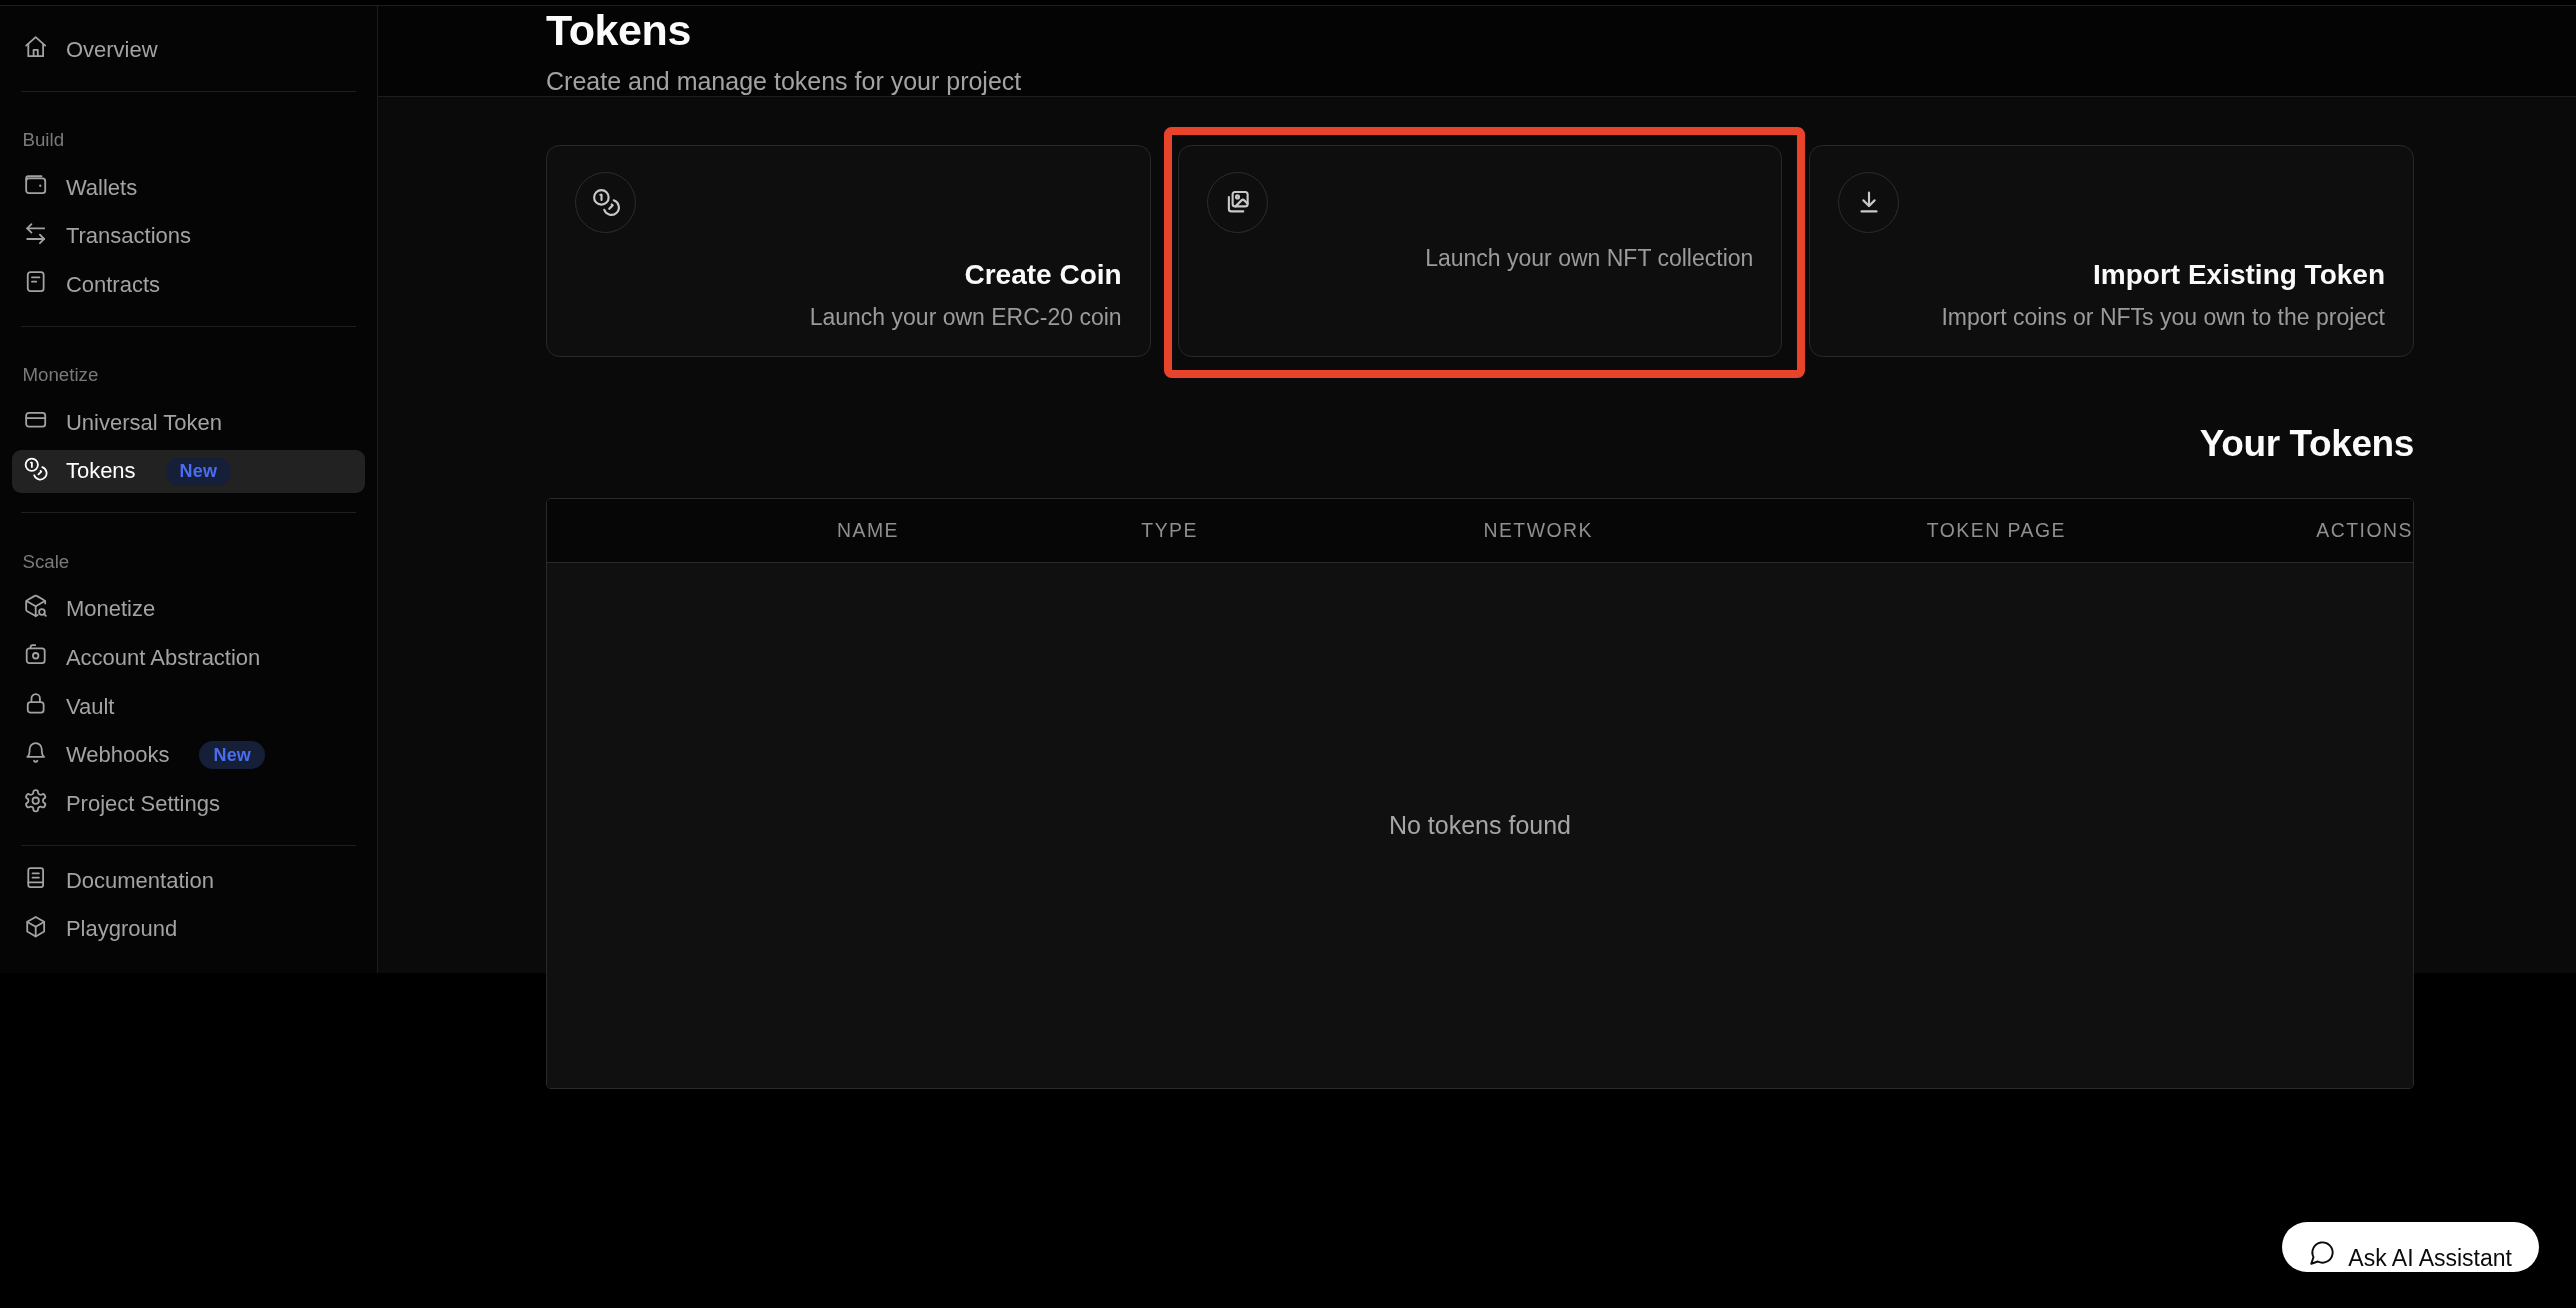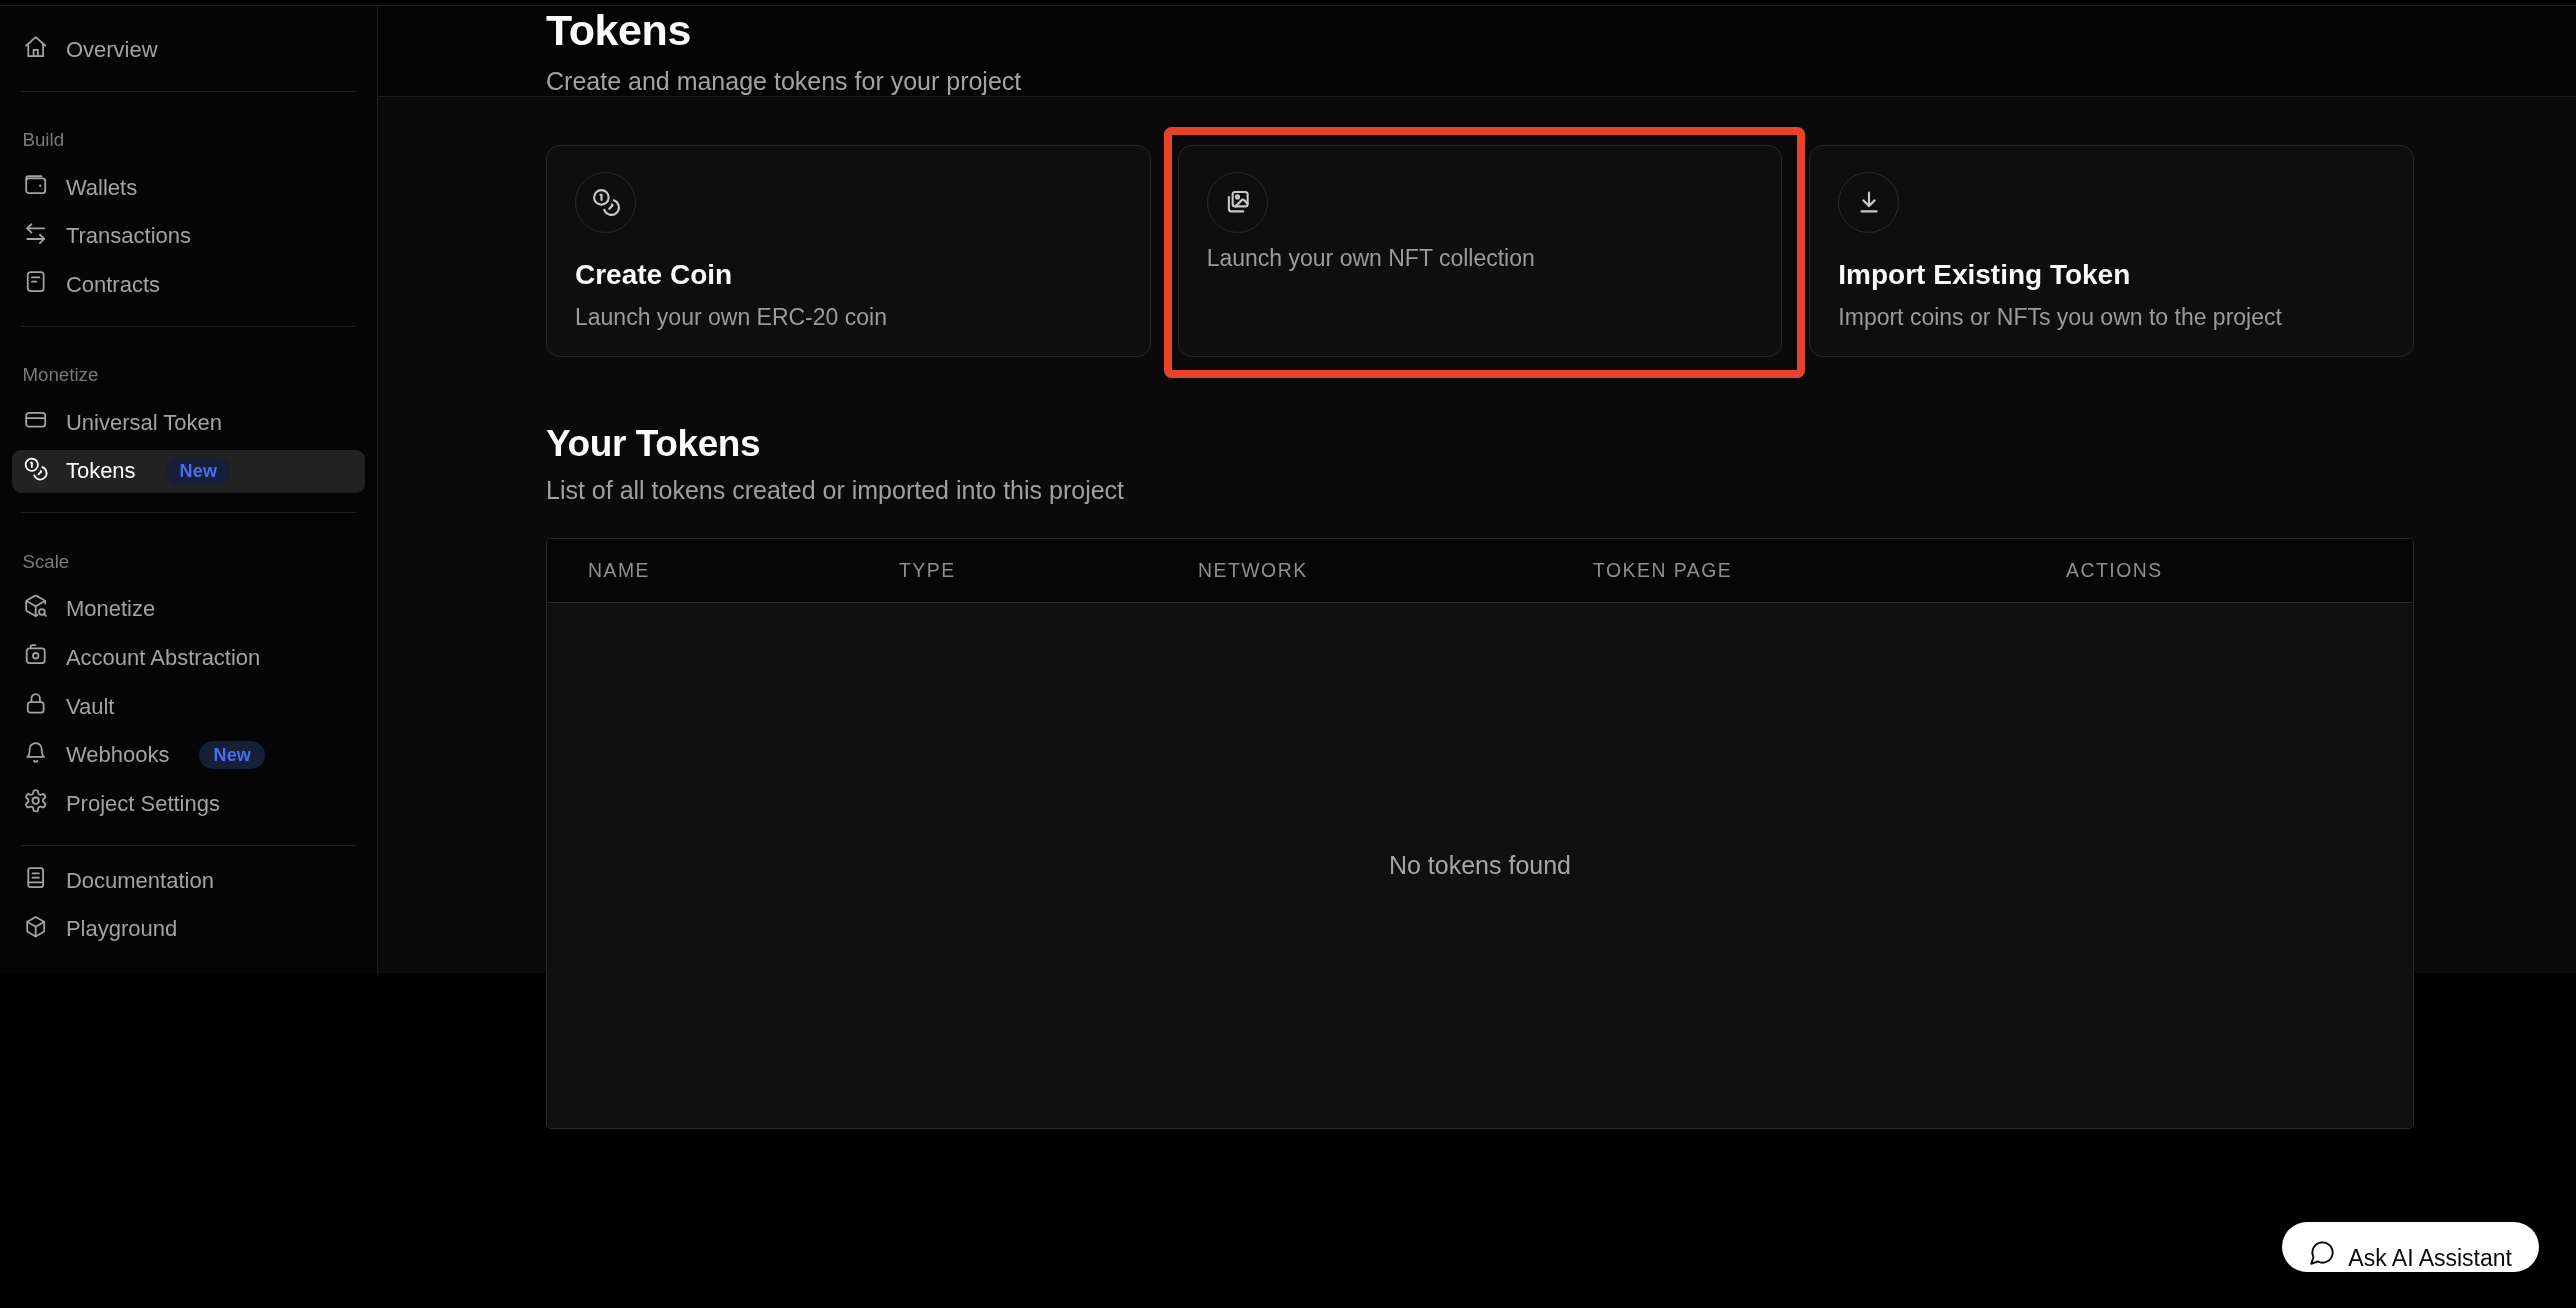--- a/index.html
+++ b/index.html
@@ -40,21 +40,21 @@
 
   
   .main { flex:1; display:flex; flex-direction:column; background:#0a0a0a; }
   .page-header {
     height:210px; background:#040404; border-bottom:1.5px solid #1e1e1e;
     padding-left:168px; display:flex; flex-direction:column; justify-content:center;
   }
   .page-title { color:#fbfbfb; font-size:43px; font-weight:700; letter-spacing:-0.4px; }
   .page-subtitle { color:#a3a3a3; font-size:25px; margin-top:12px; }
 
-  .content { flex:1; padding:48px 162px 0 168px; }
+  .content { flex:1; padding:48px 162px 0 168px;text-align:right; }
 
   .cards { display:grid; grid-template-columns:repeat(3,1fr); gap:27px; }
   .card-wrap { position:relative; }
   .card {
     position:relative; height:212px; background:#0e0e0e;
     border:1.5px solid #292929; border-radius:13.5px;
     padding:25.4px 28px; display:flex; flex-direction:column; cursor:pointer;
   }
   .icon-circle {
     width:61px; height:61px; border:1.5px solid #2c2c2c; border-radius:50%;
@@ -294,21 +294,20 @@
                   <path d="M6 19.5h12"></path>
                 </svg>
           </div>
           <div class="card-title">Import Existing Token</div>
           <div class="card-sub">Import coins or NFTs you own to the project</div>
         </div>
 
       </div>
 
       <h2 class="section-title">Your Tokens</h2>
-      <p class="section-sub">List of all tokens created or imported into this project</p>
 
       <div class="tokens-table">
         <div class="thead">
           <div class="th">NAME</div>
           <div class="th">TYPE</div>
           <div class="th">NETWORK</div>
           <div class="th">TOKEN PAGE</div>
           <div class="th">ACTIONS</div>
         </div>
         <div class="tbody">

